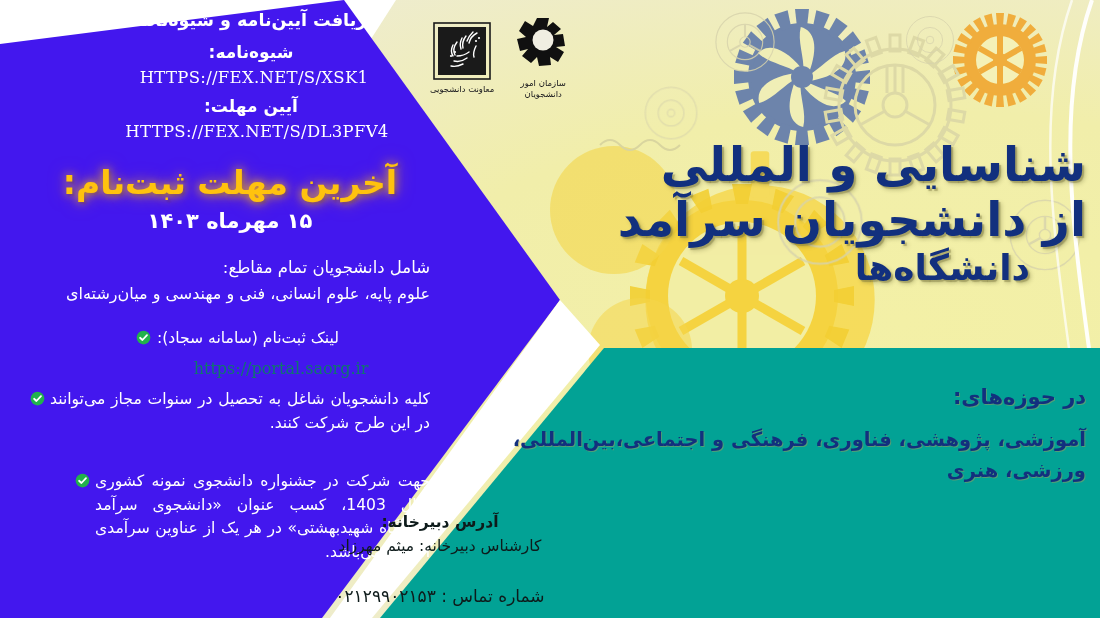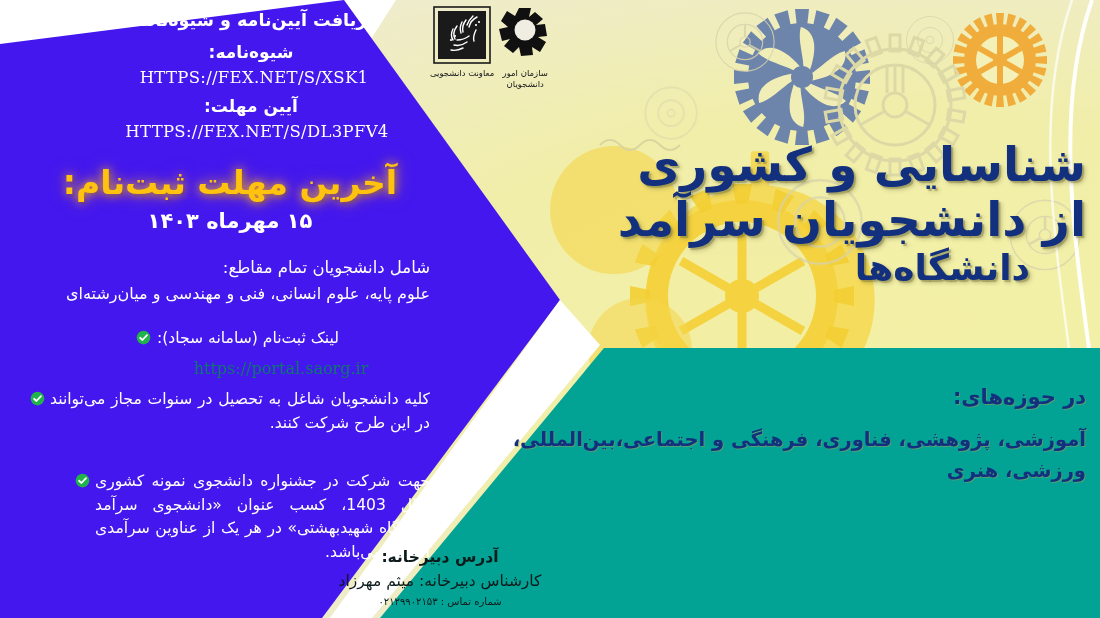--- a/index.html
+++ b/index.html
@@ -39,21 +39,21 @@
     background:#02a295;
     clip-path:polygon(380px 618px, 604px 348px, 1100px 348px, 1100px 618px);
   }
 
   
   .swoosh{position:absolute;right:0;top:0;width:140px;height:430px;pointer-events:none;}
 
   
   .logos{
     position:absolute;left:430px;top:6px;width:230px;height:104px;
-    display:flex;flex-direction:row-reverse;align-items:flex-start;
+    display:flex;flex-direction:row-reverse;align-items:center;gap:18px;
     direction:rtl;
   }
   .logo-block{display:flex;flex-direction:column;align-items:center;}
   .logo-mark{display:block;}
   .logo-cap{
     font-size:8.5px;line-height:1.25;color:#15151a;text-align:center;margin-top:4px;
     font-family:"DejaVu Sans",sans-serif;white-space:pre-line;
   }
 
   
@@ -112,21 +112,21 @@
   .b3{top:470px;right:10px;width:355px;}
 
   
   .t-content{
     position:absolute;right:470px;bottom:8px;width:380px;
     direction:rtl;text-align:center;color:#0e1b1b;
     font-family:"DejaVu Sans",sans-serif;
   }
   .t-head{font-size:15.5px;line-height:1.55;font-weight:bold;}
   .t-line{font-size:15.5px;line-height:1.6;}
-  .t-phone{font-size:10px;line-height:1.6;}
+  .t-phone{font-size:17px;line-height:1.6;margin-top:24px;}
 </style>
 </head>
 <body>
 
 <div id="poster">
 
   <div class="bg-yellow"></div>
 
   <div class="gearlayer">
     <svg width="1100" height="618" viewBox="0 0 1100 618" aria-hidden="true">
@@ -519,21 +519,21 @@
           <circle r="10.5" fill="#f0eee2"></circle>
         </g>
       </svg>
       <div class="logo-cap">سازمان امور
 دانشجویان</div>
     </div>
 
   </div>
 
   <div class="title-wrap">
-    <div class="title-l1">شناسایی و کشوری</div>
+    <div class="title-l1">شناسایی و المللی</div>
     <div class="title-l2">از دانشجویان سرآمد</div>
     <div class="title-l3">دانشگاه‌ها</div>
   </div>
 
   <div class="fields">
     <div class="fields-head">در حوزه‌های:</div>
     <div class="fields-list">آموزشی، پژوهشی، فناوری، فرهنگی و اجتماعی،بین‌المللی، ورزشی، هنری</div>
   </div>
 
   <div class="p-content">

